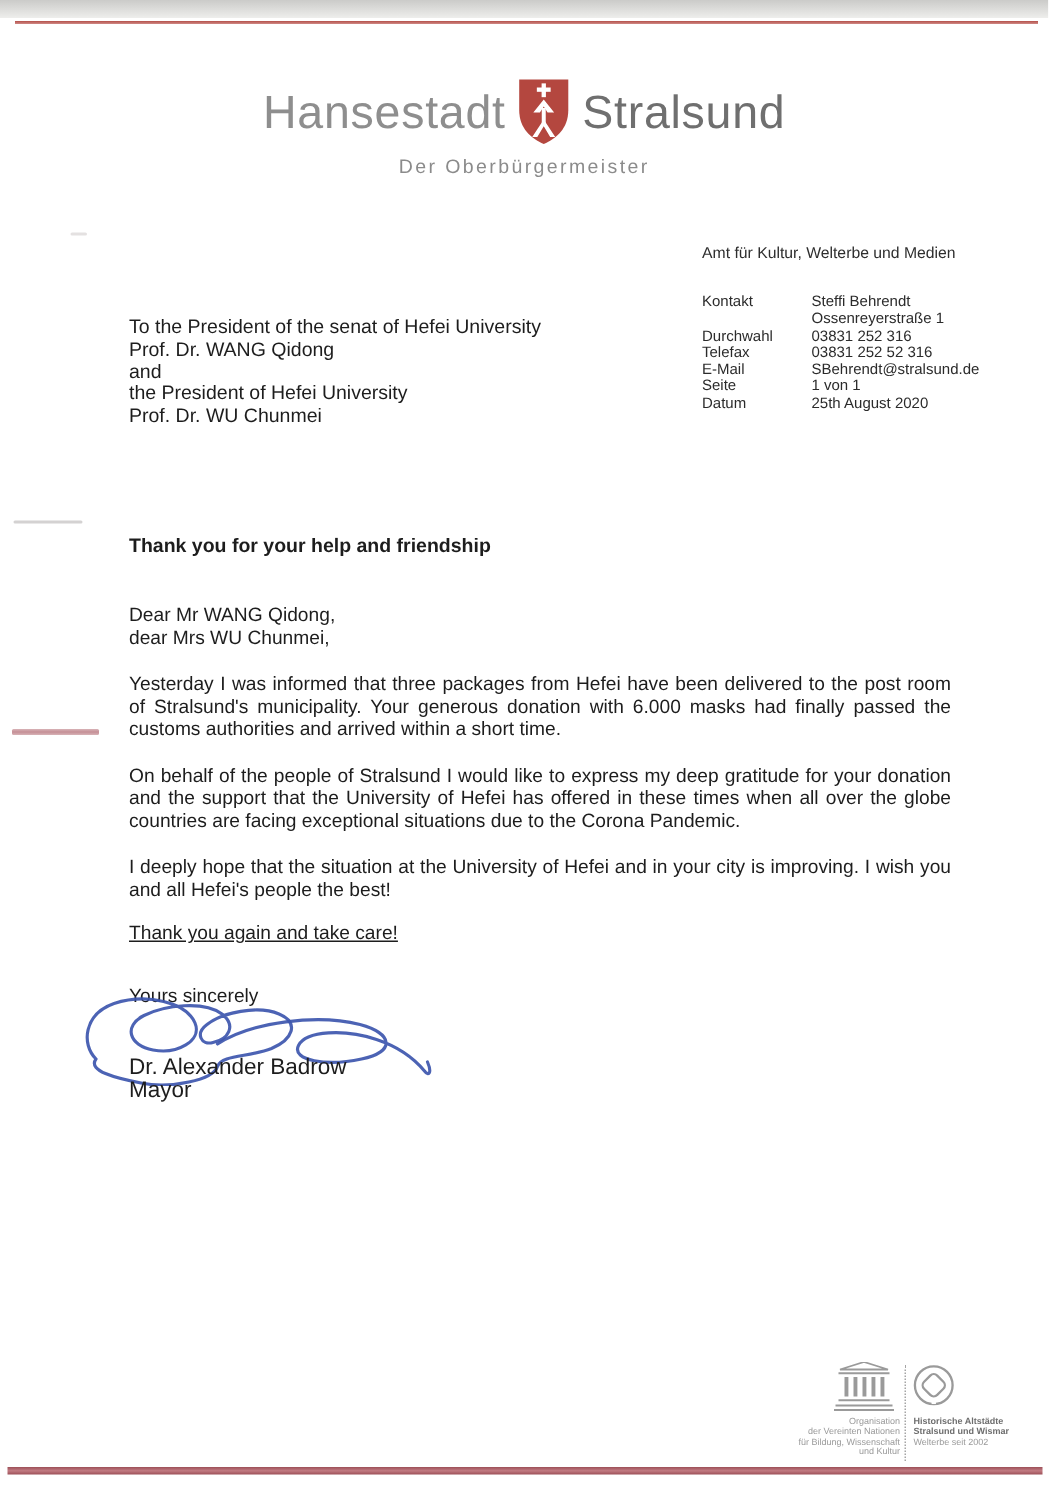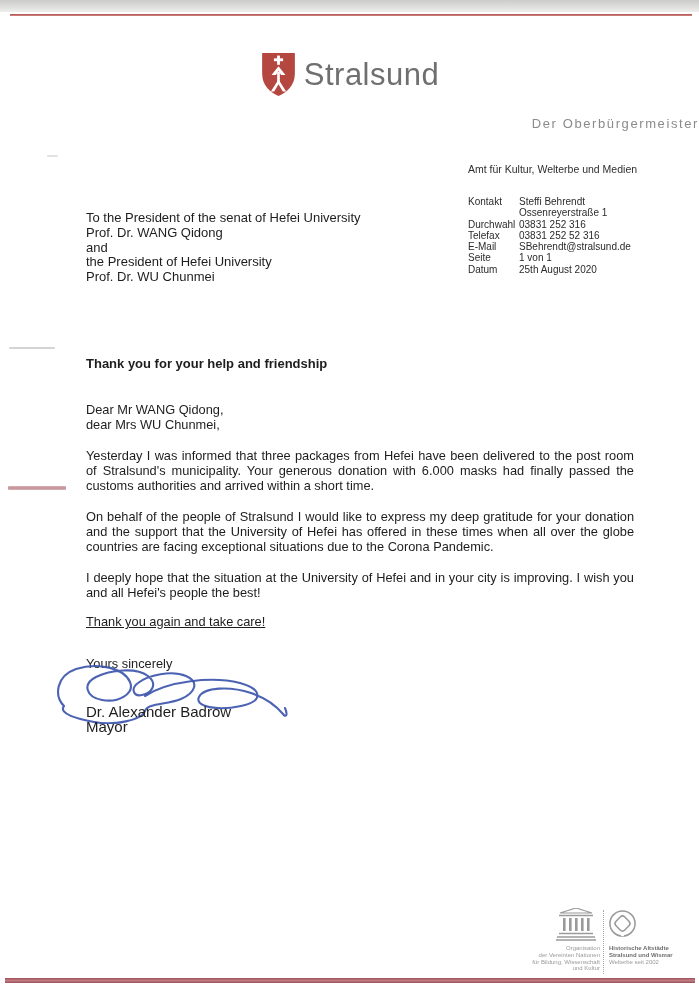--- a/index.html
+++ b/index.html
@@ -18,27 +18,27 @@
   .fold-1{left:47px;top:155px;width:11px;height:2px;background:#e4e1e1;}
   .fold-2{left:9px;top:347px;width:46px;height:2px;background:#d4d2d2;}
   .fold-3{left:8px;top:486px;width:58px;height:4px;
     background:linear-gradient(to bottom,#d8b3b7,#c58f96 50%,#d8b3b7);}
   
   .brand{position:absolute;left:0;top:52px;width:699px;text-align:center;}
   .brand-row{display:flex;align-items:center;justify-content:center;gap:7px;}
   .brand-light{font-size:31px;font-weight:400;color:#8e8e8e;letter-spacing:0.5px;}
   .brand-bold{font-size:31px;font-weight:400;color:#6f6f6f;letter-spacing:0.5px;}
   .crest{width:37px;height:45px;display:block;}
-  .brand-sub{margin-top:19px;font-size:13px;color:#8b8b8b;letter-spacing:1.6px;text-align:right;}
+  .brand-sub{margin-top:6px;font-size:13px;color:#8b8b8b;letter-spacing:1.6px;}
   
   .recipient{position:absolute;left:86px;top:179px;font-size:13px;line-height:14.8px;margin-top:32px;}
   
   .office{position:absolute;left:468px;top:163px;font-size:10.5px;color:#2e2e2e;}
   .contact{position:absolute;left:468px;top:196px;font-size:10px;line-height:11.3px;color:#2b2b2b;}
-  .contact-row{display:flex;}
+  .contact-row{display:flex;gap:22px;}
   .contact-label{width:51px;flex:0 0 51px;}
   
   .subject{position:absolute;left:86px;top:356px;font-size:13px;font-weight:700;}
   .salutation{position:absolute;left:86px;top:402px;font-size:12.8px;line-height:15.2px;}
   .para{position:absolute;left:86px;width:548px;font-size:12.8px;line-height:15.2px;text-align:justify;}
   .p1{top:448px;} .p2{top:509px;} .p3{top:570px;}
   .p4{top:614px;text-align:left;text-decoration:underline;}
   .closing{position:absolute;left:86px;top:656px;font-size:12.8px;}
   .signature{position:absolute;left:48px;top:656px;width:242px;height:68px;}
   .signature path{fill:none;stroke:var(--sig-blue,#3d56ae);stroke-width:2.1;
@@ -62,20 +62,21 @@
 <div class="page">
 
   <div class="scan-top"></div>
   <div class="rule-top"></div>
   <div class="fold fold-1"></div>
   <div class="fold fold-2"></div>
   <div class="fold fold-3"></div>
 
   <header class="brand">
     <div class="brand-row">
+      <span class="brand-light">Hansestadt</span>
       <svg class="crest" viewBox="0 0 36 44">
         <path class="crest-shield" d="M2,1 H34 V21 C34,33 26,39.5 18,43 C10,39.5 2,33 2,21 Z" fill="#b4473f"></path>
         <rect x="16.6" y="3.5" width="2.8" height="9" fill="#fff"></rect>
         <rect x="13.5" y="6.2" width="9" height="2.8" fill="#fff"></rect>
         <path d="M18,14 L11.2,22.5 H15.5 L18,18.5 L20.5,22.5 H24.8 Z" fill="#fff"></path>
         <path d="M16.7,19.5 h2.6 v10 h-2.6 Z" fill="#fff"></path>
         <path d="M18,27 L10.5,38.5 L13.8,38.5 L18,31.5 L22.2,38.5 L25.5,38.5 Z" fill="#fff"></path>
       </svg>
       <span class="brand-bold">Stralsund</span>
     </div>

